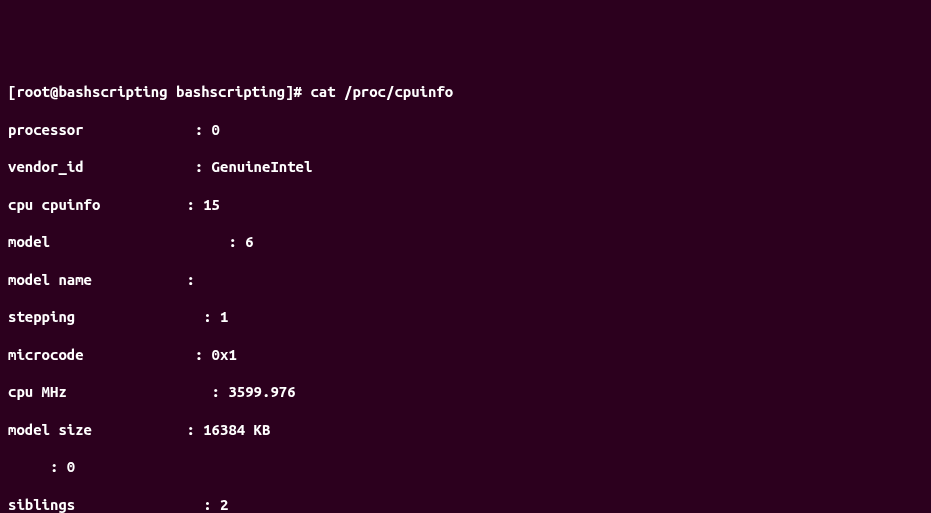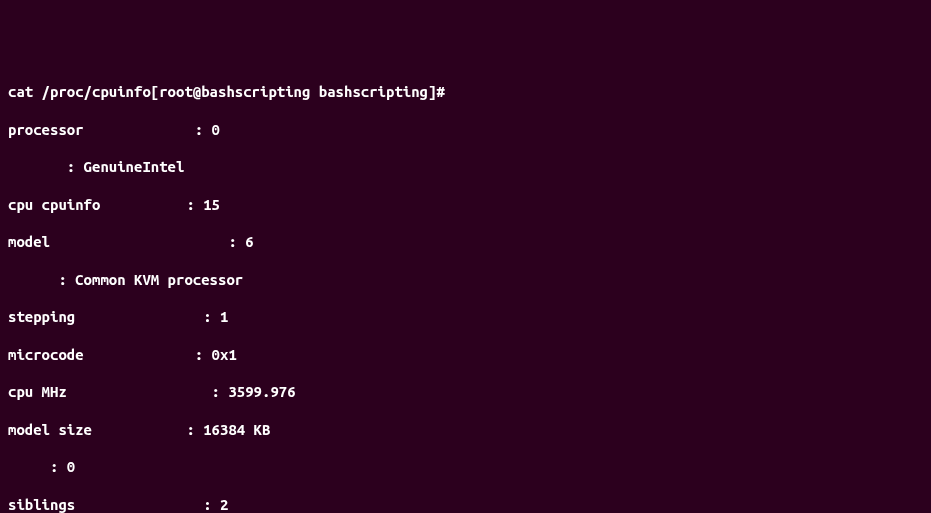--- a/index.html
+++ b/index.html
@@ -36,26 +36,26 @@
     }
     .value {
       display: inline-block;
     }
   </style>
 </head>
 <body>
 
 
 
-<div class="prompt-line"><span>cat /proc/cpuinfo</span><span>[root@bashscripting bashscripting]# </span></div>
+<div class="prompt-line"><span>[root@bashscripting bashscripting]# </span><span>cat /proc/cpuinfo</span></div>
 <div class="output-line"><span class="key">processor</span><span class="separator">       : </span><span class="value">0</span></div>
-<div class="output-line"><span class="separator">       : </span><span class="value">GenuineIntel</span></div>
+<div class="output-line"><span class="key">vendor_id</span><span class="separator">       : </span><span class="value">GenuineIntel</span></div>
 <div class="output-line"><span class="key">cpu cpuinfo</span><span class="separator">      : </span><span class="value">15</span></div>
 <div class="output-line"><span class="key">model</span><span class="separator">           : </span><span class="value">6</span></div>
-<div class="output-line"><span class="separator">      : </span><span class="value">Common KVM processor</span></div>
+<div class="output-line"><span class="key">model name</span><span class="separator">      : </span></div>
 <div class="output-line"><span class="key">stepping</span><span class="separator">        : </span><span class="value">1</span></div>
 <div class="output-line"><span class="key">microcode</span><span class="separator">       : </span><span class="value">0x1</span></div>
 <div class="output-line"><span class="key">cpu MHz</span><span class="separator">         : </span><span class="value">3599.976</span></div>
 <div class="output-line"><span class="key">model size</span><span class="separator">      : </span><span class="value">16384 KB</span></div>
 <div class="output-line"><span class="separator">     : </span><span class="value">0</span></div>
 <div class="output-line"><span class="key">siblings</span><span class="separator">        : </span><span class="value">2</span></div>
 
 
 
 

